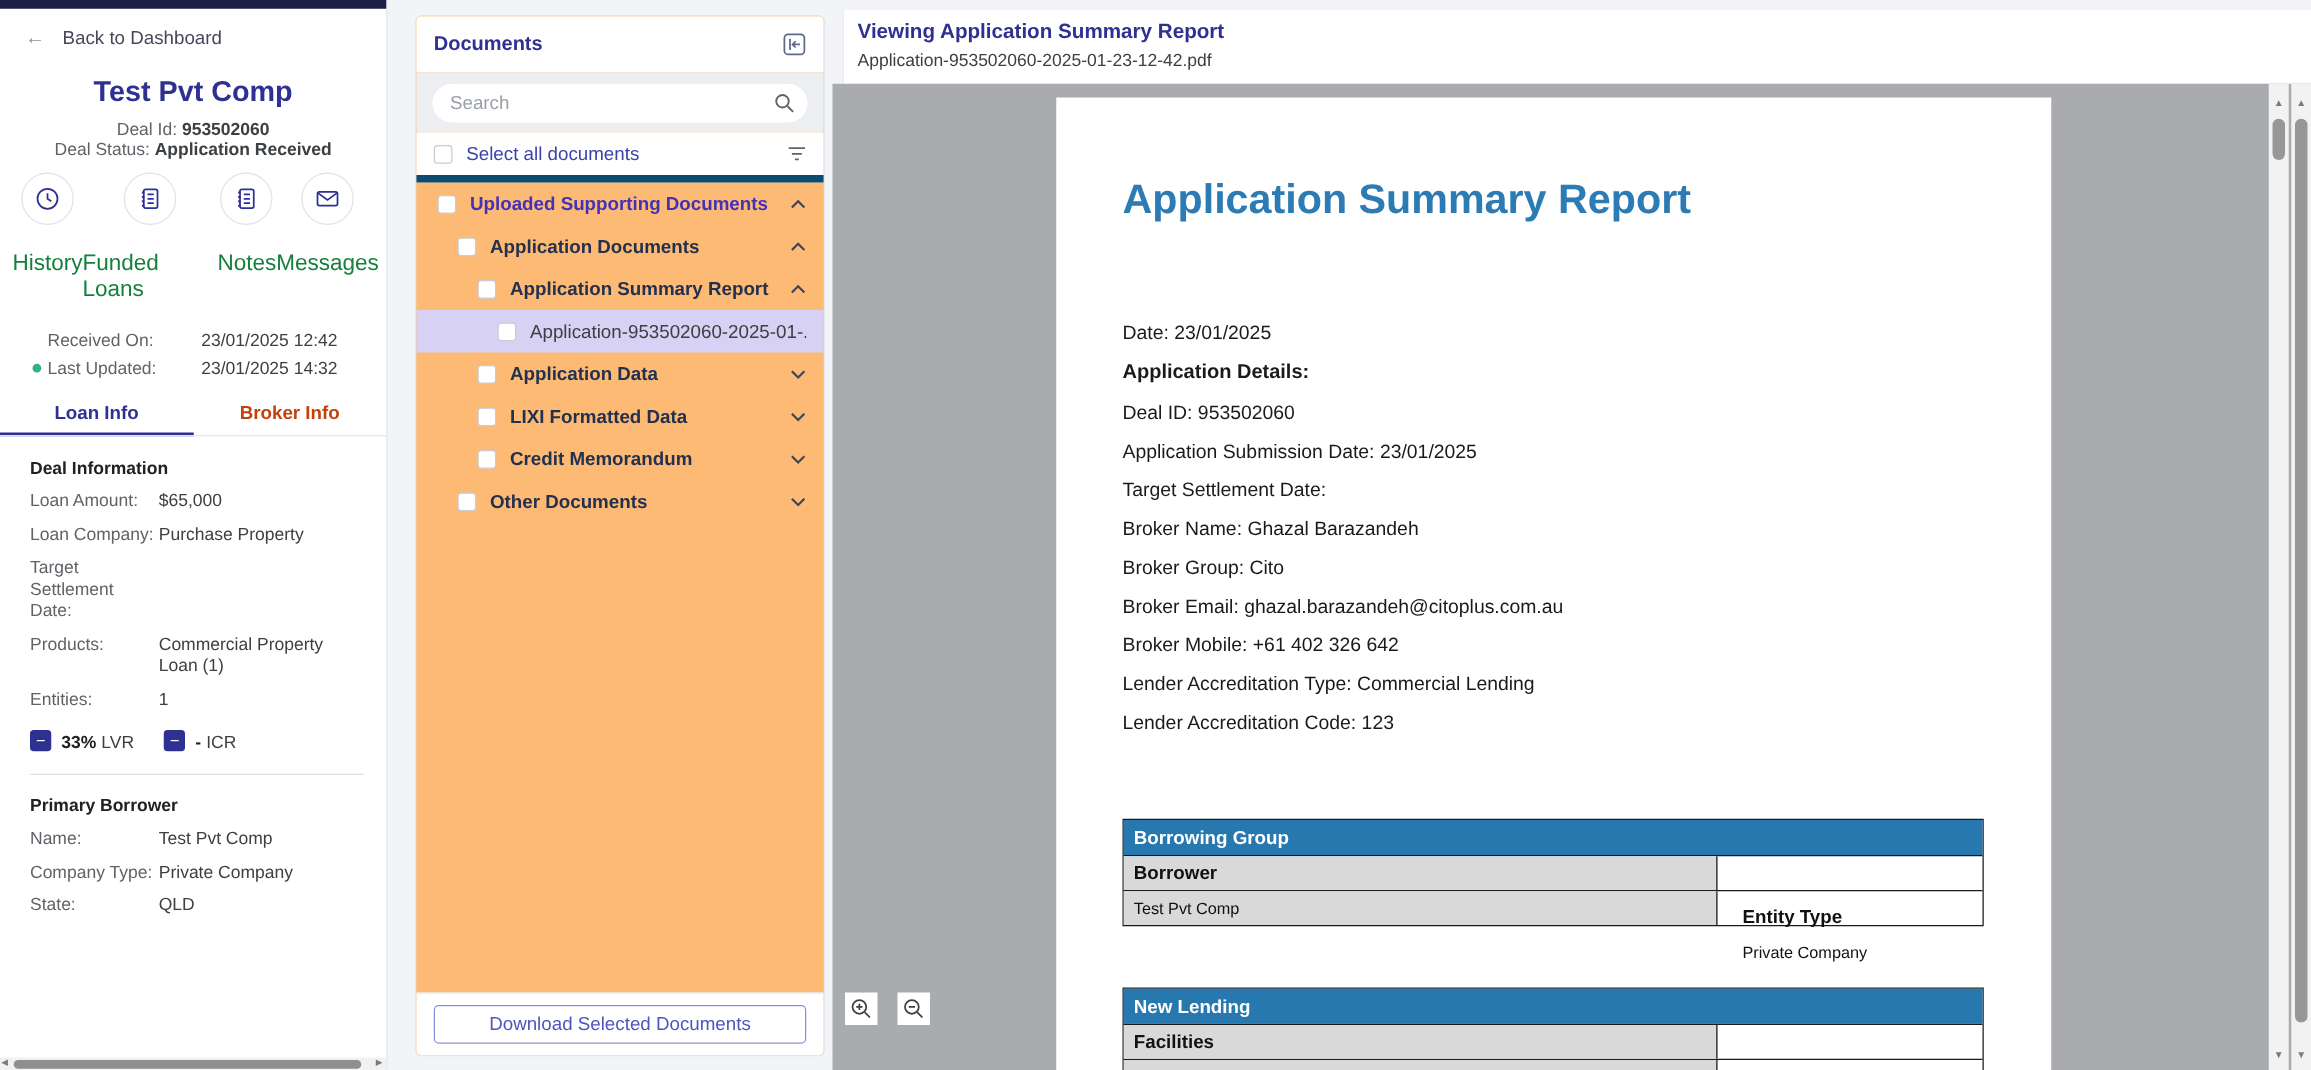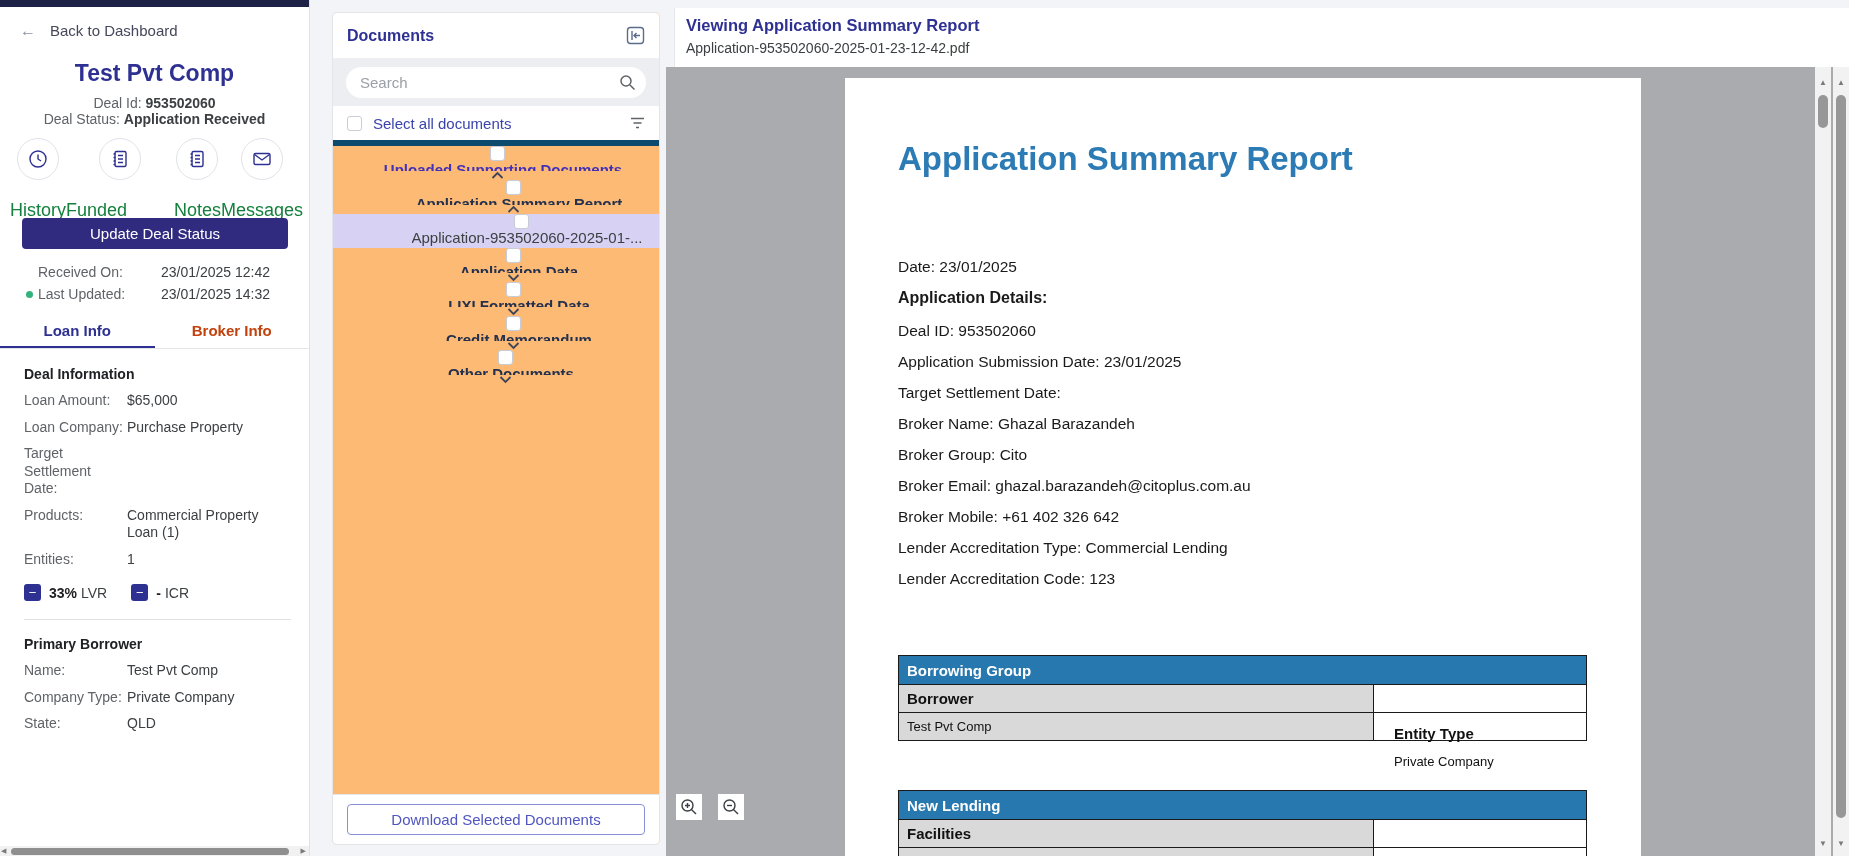--- a/index.html
+++ b/index.html
@@ -73,21 +73,21 @@
   .searchbox input { width:100%; height:31px; border:none; border-radius:16px; background:#fff;
     padding:0 34px 0 14px; font-size:15px; color:#3c4043; font-family:"Liberation Sans",sans-serif; outline:none; }
   .searchbox input::placeholder { color:#9aa0a6; }
   .searchbox svg { position:absolute; right:10px; top:7px; }
   .selall { position:absolute; top:93px; left:0; width:100%; height:40px; background:#fff;
     border-bottom:6px solid #0c4a6e; display:flex; align-items:center; padding:0 14px; }
   .selall .slabel { font-size:15px; color:#3a43ad; margin-left:11px; flex:1; }
   .cb { width:15px; height:15px; border:1.5px solid #c7ccd6; border-radius:3px; background:#fff; flex:none; cursor:pointer; }
 
   .tree { position:absolute; top:133px; left:0; width:100%; }
-  .trow { height:34px; display:flex; align-items:center; padding-right:14px; cursor:pointer;flex-direction:column; }
+  .trow { height:34px; display:flex; align-items:center; padding-right:14px; cursor:pointer; }
   .trow .tlabel { margin-left:11px; font-size:15px; flex:1; white-space:nowrap; overflow:hidden; }
   .trow.lvl0 { padding-left:17px; } .trow.lvl1 { padding-left:33px; }
   .trow.lvl2 { padding-left:49px; } .trow.lvl3 { padding-left:65px; }
   .tlabel.purple { color:#4331b8; font-weight:bold; }
   .tlabel.dark { color:#23304e; font-weight:bold; }
   .tlabel.file { color:#3c4043; font-weight:normal; }
   .trow.sel { background:#d7d1f3; }
   .chev { flex:none; stroke:#3f4558; stroke-width:1.8; fill:none; }
 
   .docfoot { position:absolute; bottom:0; left:0; width:100%; height:50px; background:#fff;
@@ -182,21 +182,20 @@
       <span class="circ">
           <svg class="icon-ind" width="22" height="22" viewBox="0 0 22 22">
             <rect x="3" y="5.5" width="16" height="11" rx="1.5"></rect>
             <path d="M3.5 6.5 L11 12 L18.5 6.5"></path>
           </svg>
         </span>
       <span class="alabel">Messages</span>
     </div>
   </div>
 
-  <button class="update-btn">Update Deal Status</button>
 
   <div class="kv-row kv1">
     <span class="klabel">Received On:</span>
     <span class="kval">23/01/2025 12:42</span>
   </div>
   <span class="gdot"></span>
   <div class="kv-row kv2">
     <span class="klabel">Last Updated:</span>
     <span class="kval">23/01/2025 14:32</span>
   </div>
@@ -299,20 +298,27 @@
   </div>
 
   <div class="tree">
     <div class="trow lvl0">
       <span class="cb"></span>
       <span class="tlabel purple">Uploaded Supporting Documents</span>
       <svg class="chev" width="13" height="9" viewBox="0 0 13 9">
           <path d="M1.5 7 L6.5 2 L11.5 7"></path>
         </svg>
     </div>
+    <div class="trow lvl1">
+      <span class="cb"></span>
+      <span class="tlabel dark">Application Documents</span>
+      <svg class="chev" width="13" height="9" viewBox="0 0 13 9">
+          <path d="M1.5 7 L6.5 2 L11.5 7"></path>
+        </svg>
+    </div>
     <div class="trow lvl2">
       <span class="cb"></span>
       <span class="tlabel dark">Application Summary Report</span>
       <svg class="chev" width="13" height="9" viewBox="0 0 13 9">
           <path d="M1.5 7 L6.5 2 L11.5 7"></path>
         </svg>
     </div>
     <div class="trow lvl3 sel">
       <span class="cb"></span>
       <span class="tlabel file">Application-953502060-2025-01-...</span>

